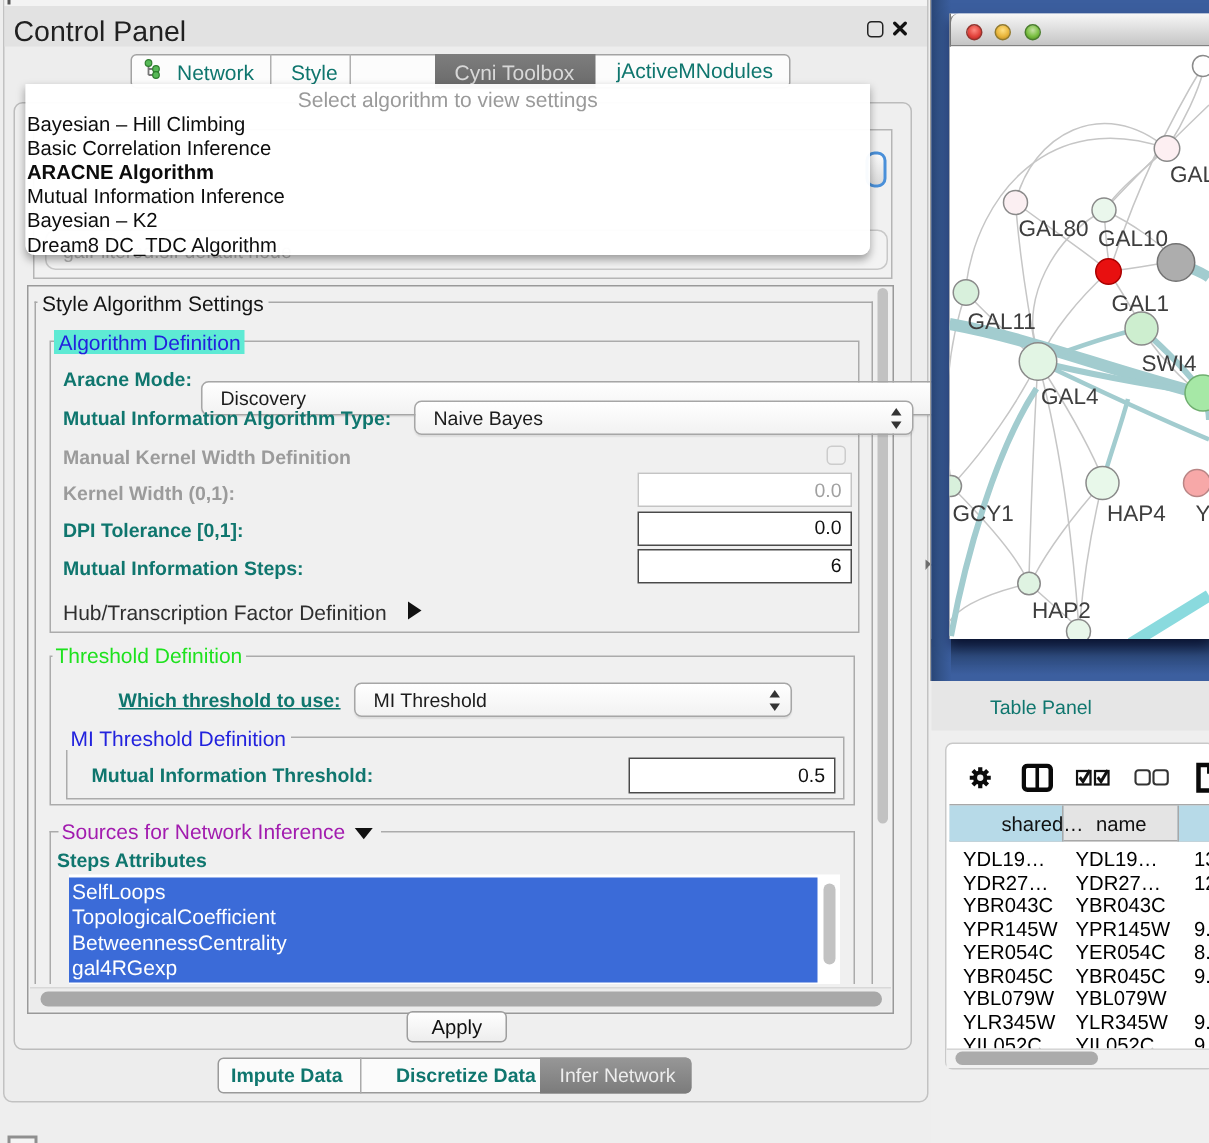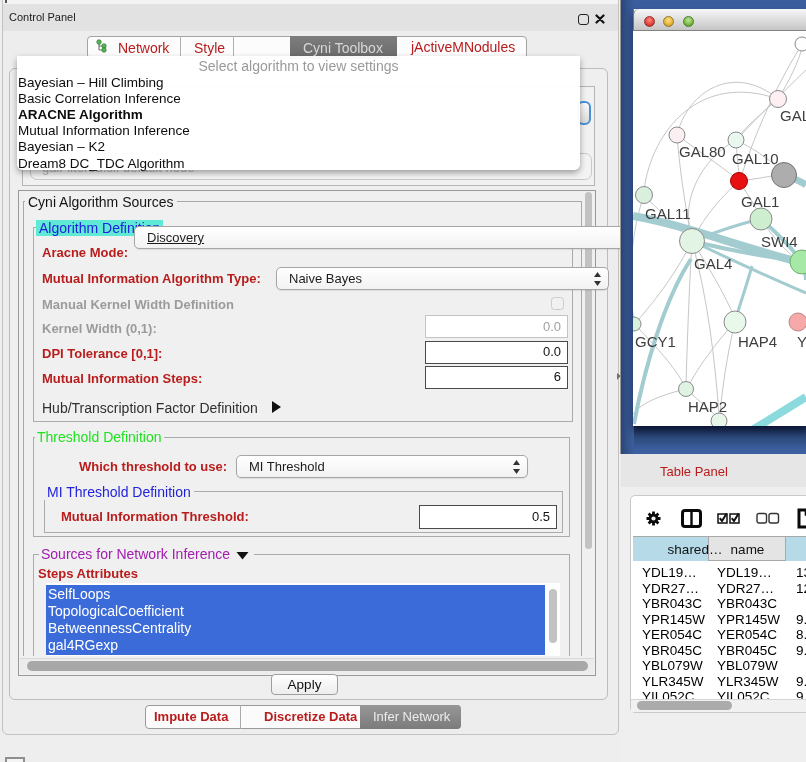--- a/index.html
+++ b/index.html
@@ -1,19 +1,19 @@
 <!DOCTYPE html>
 <html><head>
 <meta charset="utf-8">
 <style>
 * { margin:0; padding:0; box-sizing:border-box; }
 html,body { width:806px; height:762px; overflow:hidden; }
 body { font-family:"Liberation Sans", sans-serif; background:#eeeeee; position:relative; }
 .abs { position:absolute; }
-.lbl { font-size:13px; color:#b91c1c; white-space:nowrap; }
+.lbl { font-size:13px; color:#0f766e; white-space:nowrap; }
 .b { font-weight:bold; }
 .combo {
   position:absolute; height:23px; border:1px solid #a6a6a6; border-radius:5px;
   background:linear-gradient(#ffffff,#f2f2f2);
   font-size:13px; color:#1c1c1c; line-height:21px; padding-left:12px;
   box-shadow:0 1px 1px rgba(0,0,0,0.08);
 }
 .combo .arr { position:absolute; right:6px; top:3px; width:9px; height:16px; }
 .tinput {
   position:absolute; background:#fff; font-size:13px; color:#111;
@@ -23,21 +23,21 @@
 </head>
 <body>
 
 <div class="abs" style="left:0;top:0;width:622px;height:762px;background:#eeeeee;"></div>
 <div class="abs" style="left:2px;top:-8px;width:617px;height:743px;border:1px solid #c2c2c2;border-radius:6px;background:#ededed;"></div>
 <div class="abs" style="left:3px;top:0;width:615px;height:4px;background:#f3f3f3;"></div>
 
 <div class="abs" style="left:5px;top:0;width:2px;height:3px;background:#555;"></div>
 
 <div class="abs" style="left:3px;top:4px;width:615px;height:27px;background:#e2e2e2;"></div>
-<div class="abs lbl" style="left:9px;top:11px;font-size:11px;color:#202020;text-align:right;">Control Panel</div>
+<div class="abs lbl" style="left:9px;top:11px;font-size:19px;color:#202020;text-align:right;">Control Panel</div>
 
 <div class="abs" style="left:578px;top:14px;width:11px;height:11px;border:1.6px solid #222;border-radius:3px;"></div>
 <svg class="abs" style="left:595px;top:14px;" width="10" height="10" viewBox="0 0 10 10">
     <path d="M1.5 1.5 L8.5 8.5 M8.5 1.5 L1.5 8.5" stroke="#111" stroke-width="2.2" stroke-linecap="round"></path>
   </svg>
 
 <div class="abs" style="left:87px;top:36px;width:440px;height:23px;background:#fcfcfc;border:1px solid #a3a3a3;border-radius:4px;"></div>
 <div class="abs" style="left:180px;top:36px;width:1px;height:23px;background:#b0b0b0;"></div>
 <div class="abs" style="left:233px;top:36px;width:1px;height:23px;background:#b0b0b0;"></div>
 <div class="abs" style="left:290px;top:36px;width:107px;height:23px;background:linear-gradient(#7d7d7d,#6a6a6a);"></div>
@@ -62,27 +62,27 @@
 <div class="abs lbl" style="left:42px;top:160px;color:#b2b2b2;">galFiltered.sif default node</div>
 
 <div class="abs" style="left:18px;top:190px;width:578px;height:486px;border:1px solid #999;background:#f0f0f0;"></div>
 
 <div class="abs" style="left:585px;top:192px;width:7px;height:357px;background:#c2c2c2;border-radius:4px;"></div>
 
 <div class="abs" style="left:20px;top:658px;width:574px;height:16px;background:#ececec;border-top:1px solid #d8d8d8;"></div>
 <div class="abs" style="left:27px;top:661px;width:561px;height:10px;background:#a8a8a8;border-radius:5px;"></div>
 
 <div class="abs" style="left:23px;top:201px;width:559px;height:455px;border:1px solid #a8a8a8;border-bottom:none;"></div>
-<div class="abs lbl" style="left:25px;top:194px;background:#f0f0f0;padding:0 3px;font-size:14px;color:#141414;">Cyni Algorithm Sources</div>
+<div class="abs lbl" style="left:25px;top:194px;background:#f0f0f0;padding:0 3px;font-size:14px;color:#141414;">Style Algorithm Settings</div>
 
 <div class="abs" style="left:33px;top:227px;width:540px;height:195px;border:1px solid #ababab;"></div>
 <div class="abs lbl" style="left:36px;top:220px;background:#5eead4;padding:0 3px;font-size:14px;color:#2222dd;">Algorithm Definition</div>
 
 <div class="abs lbl b" style="left:42px;top:245px;">Aracne Mode:</div>
-<div class="combo" style="left:134px;top:226px;width:515px;text-decoration:underline;">Discovery
+<div class="combo" style="left:134px;top:254px;width:515px;">Discovery
   <svg class="arr" viewBox="0 0 9 16">
       <path d="M4.5 1 L8 6 L1 6 Z" fill="#333"></path>
       <path d="M4.5 15 L8 10 L1 10 Z" fill="#333"></path>
     </svg>
 </div>
 <div class="abs lbl b" style="left:42px;top:271px;">Mutual Information Algorithm Type:</div>
 <div class="combo" style="left:276px;top:267px;width:333px;">Naive Bayes
   <svg class="arr" viewBox="0 0 9 16">
       <path d="M4.5 1 L8 6 L1 6 Z" fill="#333"></path>
       <path d="M4.5 15 L8 10 L1 10 Z" fill="#333"></path>
@@ -97,21 +97,21 @@
 <div class="abs lbl b" style="left:42px;top:371px;">Mutual Information Steps:</div>
 <div class="tinput" style="left:425px;top:366px;width:143px;height:23px;border:1.5px solid #4a4a4a;line-height:20px;">6</div>
 
 <div class="abs lbl" style="left:42px;top:400px;font-size:14px;color:#2f2f2f;">Hub/Transcription Factor Definition</div>
 <svg class="abs" style="left:270px;top:400px;" width="12" height="14" viewBox="0 0 12 14">
     <path d="M2 1 L11 7 L2 13 Z" fill="#111"></path>
   </svg>
 
 <div class="abs" style="left:33px;top:437px;width:537px;height:100px;border:1px solid #ababab;"></div>
 <div class="abs lbl" style="left:35px;top:429px;background:#f0f0f0;padding:0 2px;font-size:14px;color:#1ee21e;">Threshold Definition</div>
-<div class="abs lbl b" style="left:79px;top:459px;">Which threshold to use:</div>
+<div class="abs lbl b" style="left:79px;top:459px;text-decoration:underline;">Which threshold to use:</div>
 <div class="combo" style="left:236px;top:455px;width:292px;">MI Threshold
   <svg class="arr" viewBox="0 0 9 16">
       <path d="M4.5 1 L8 6 L1 6 Z" fill="#333"></path>
       <path d="M4.5 15 L8 10 L1 10 Z" fill="#333"></path>
     </svg>
 </div>
 
 <div class="abs" style="left:44px;top:491px;width:519px;height:42px;border:1px solid #ababab;"></div>
 <div class="abs lbl" style="left:44px;top:484px;background:#f0f0f0;padding:0 3px;font-size:14px;color:#2222dd;">MI Threshold Definition</div>
 <div class="abs lbl b" style="left:61px;top:509px;">Mutual Information Threshold:</div>

